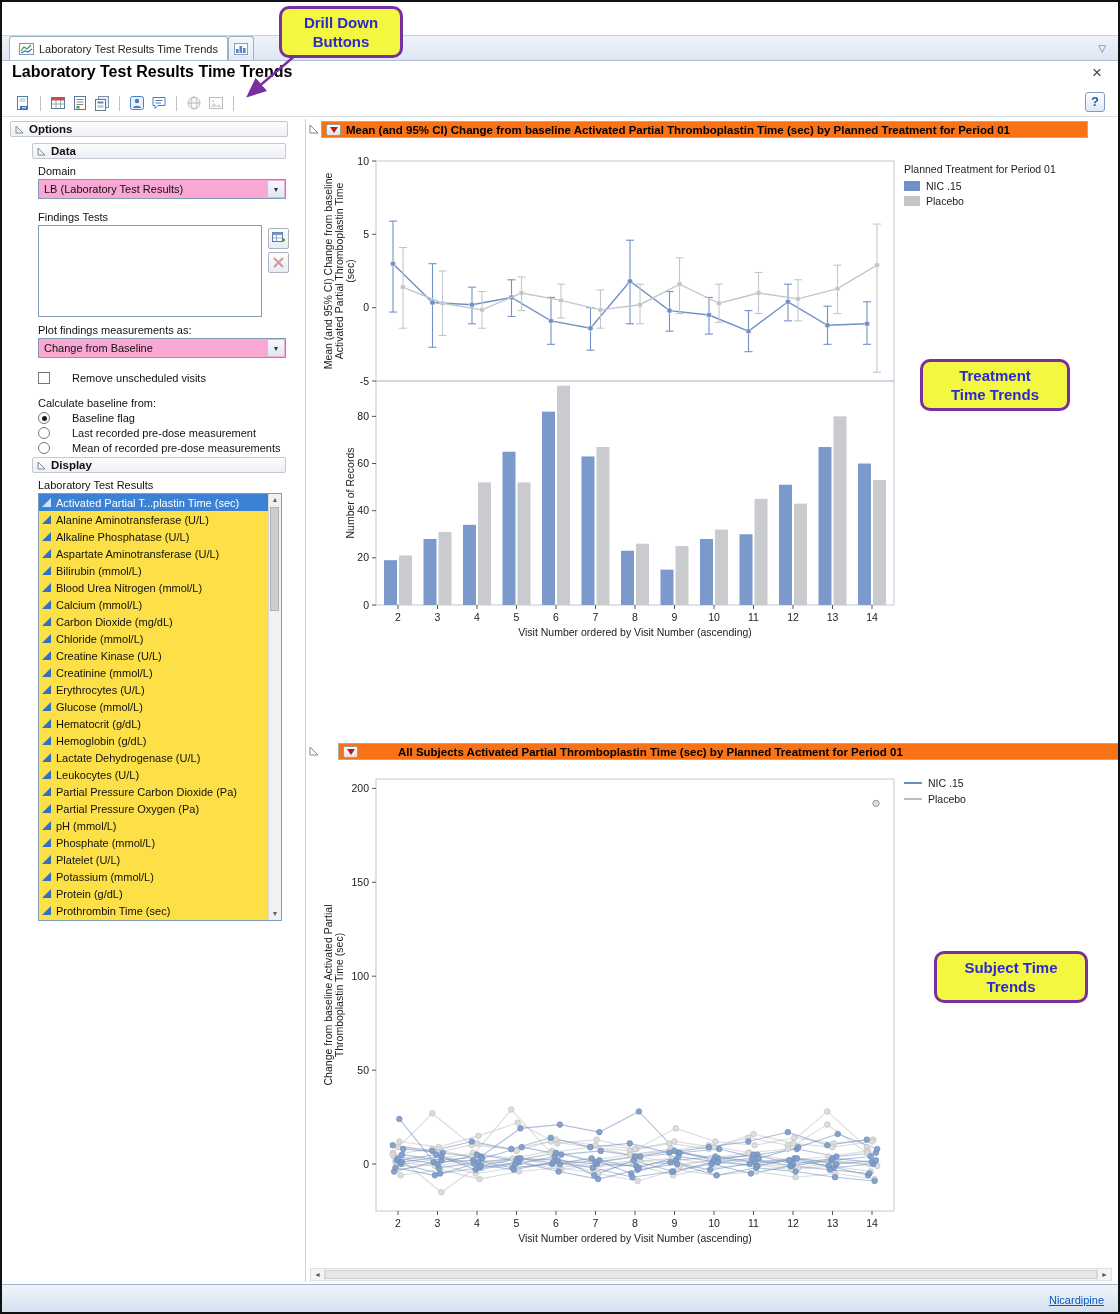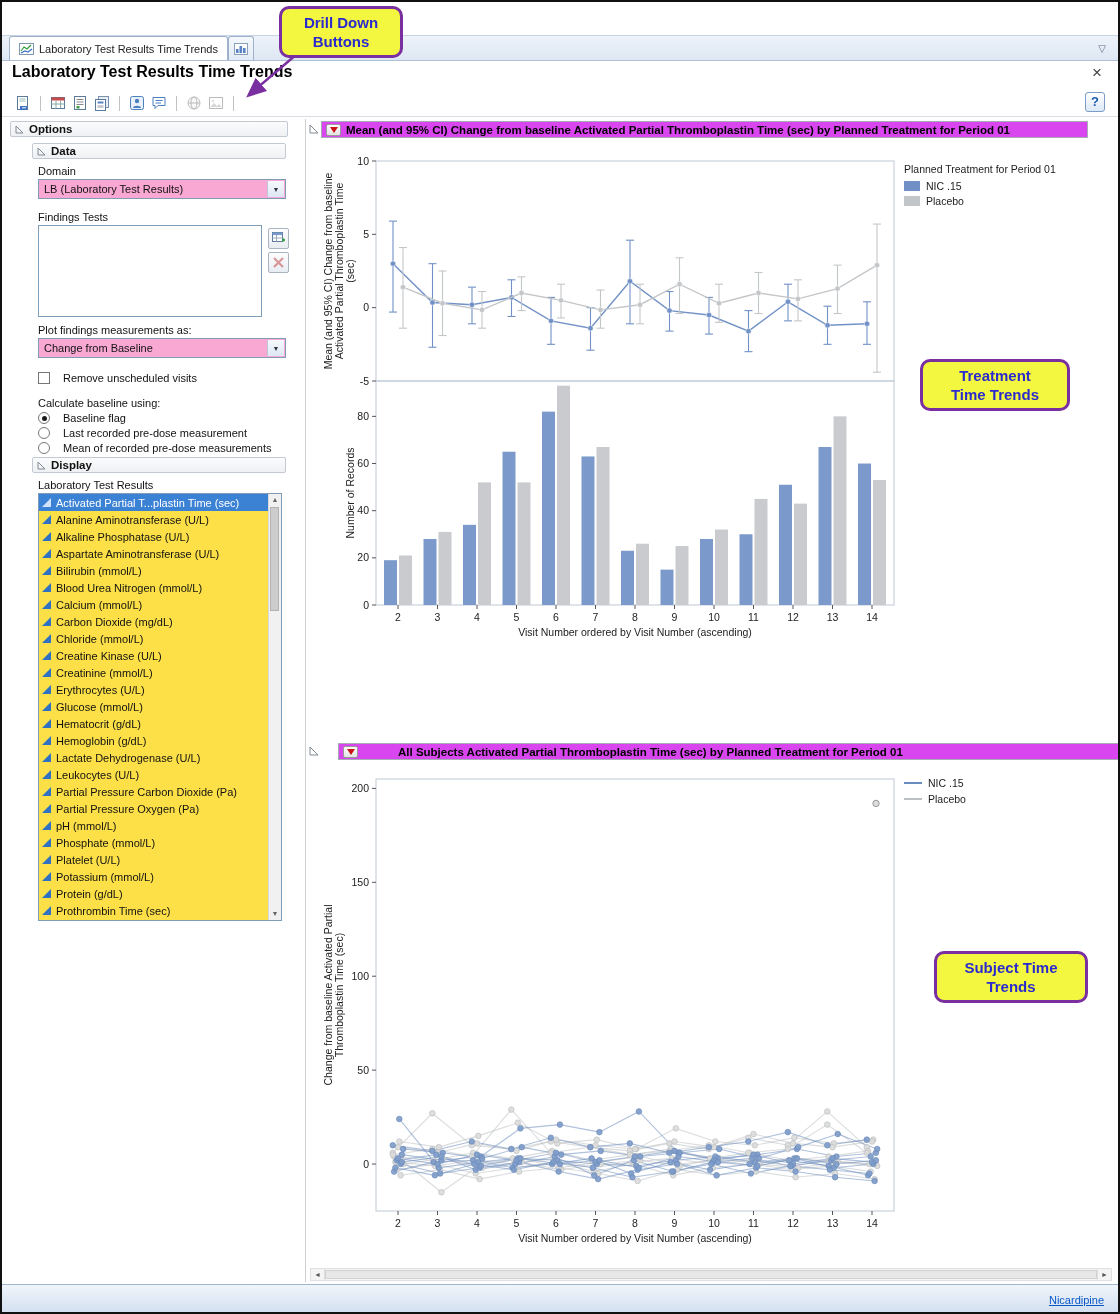--- a/index.html
+++ b/index.html
@@ -39,40 +39,40 @@
     border:1px solid #c2c9d2;border-radius:2px;background:linear-gradient(#fcfcfd,#eef0f3);padding:0 4px;font-weight:bold;font-size:11.5px;}
   .disc{flex:0 0 auto;}
   .panel-label{position:absolute;font-size:11px;text-align:center;}
   .combo{position:absolute;height:20px;box-sizing:border-box;border:1px solid #7f9db9;background:#f9a8d4;font-size:11px;
     display:flex;align-items:center;padding:0 20px 0 5px;white-space:nowrap;overflow:hidden;}
   .combo .arrow{position:absolute;right:1px;top:1px;bottom:1px;width:16px;background:linear-gradient(#f6f9fc,#dde7f3);
     border-left:1px solid #b9c8da;display:flex;align-items:center;justify-content:center;font-size:7px;color:#334;}
   .findings-box{position:absolute;left:28px;top:104px;width:224px;height:92px;box-sizing:border-box;border:1px solid #7f9db9;background:#fff;}
   .sq-btn{position:absolute;width:21px;height:21px;box-sizing:border-box;border:1px solid #a9b4c0;border-radius:2px;
     background:linear-gradient(#fdfdfe,#e8edf3);display:flex;align-items:center;justify-content:center;}
-  .chk-row,.radio-row{display:flex;align-items:center;gap:13px;}
+  .chk-row,.radio-row{display:flex;align-items:center;gap:22px;}
   .checkbox{width:12px;height:12px;box-sizing:border-box;border:1px solid #777;background:#fff;flex:0 0 auto;}
   .radio{width:12px;height:12px;box-sizing:border-box;border:1px solid #777;border-radius:50%;background:#fff;position:relative;flex:0 0 auto;}
   .radio.checked::after{content:"";position:absolute;left:2.5px;top:2.5px;width:5px;height:5px;border-radius:50%;background:#1a1a1a;}
   .radio-group{position:absolute;left:28px;top:291px;display:flex;flex-direction:column;gap:3px;}
 
   .display-list{position:absolute;left:28px;top:372px;width:244px;height:428px;box-sizing:border-box;border:1px solid #7f9db9;background:#fde047;overflow:hidden;}
   .display-items{position:absolute;left:0;top:0;right:13px;bottom:0;}
   .list-item{height:17px;display:flex;align-items:center;gap:5px;padding-left:3px;white-space:nowrap;overflow:hidden;font-size:11px;}
   .list-item.selected{background:#3b82d4;color:#fff;}
   .tri-icon{width:0;height:0;border-left:9px solid transparent;border-bottom:9px solid #2f72c4;flex:0 0 auto;}
   .list-item.selected .tri-icon{border-bottom-color:#cfe3ff;}
   .list-scroll{position:absolute;right:0;top:0;bottom:0;width:13px;background:#f1f1f1;border-left:1px solid #d8d8d8;box-sizing:border-box;}
   .list-scroll .thumb{position:absolute;left:1px;top:13px;width:9px;height:104px;background:#cdcdcd;border:1px solid #b2b2b2;box-sizing:border-box;}
   .list-scroll .arr{position:absolute;left:0;width:12px;height:12px;font-size:7px;color:#666;text-align:center;line-height:12px;}
   .list-scroll .up{top:0;} .list-scroll .down{bottom:0;}
 
   
   .main{position:absolute;left:306px;top:119px;width:806px;height:1146px;}
-  .sec-head{position:absolute;height:17px;box-sizing:border-box;border:1px solid #a7adb5;background:#d946ef;
+  .sec-head{position:absolute;height:17px;box-sizing:border-box;border:1px solid #a7adb5;background:#f97316;
     display:flex;align-items:center;gap:5px;padding:0 4px;font-size:11.5px;font-weight:bold;white-space:nowrap;overflow:hidden;}
   .red-tri-btn{width:15px;height:12px;box-sizing:border-box;border:1px solid #9a9a9a;border-radius:2px;
     background:linear-gradient(#fff,#e3e3e3);display:flex;align-items:center;justify-content:center;flex:0 0 auto;}
   .red-tri-btn::after{content:"";width:0;height:0;border-left:4px solid transparent;border-right:4px solid transparent;border-top:6px solid #c81414;}
   .sec-disc{position:absolute;}
   svg text{font-family:"Liberation Sans","DejaVu Sans",sans-serif;fill:#222;}
   .chart-svg{position:absolute;left:12px;}
   .callout-treatment{left:612px;top:238px;width:150px;}
   .callout-subject{left:626px;top:830px;width:154px;}
 
@@ -240,21 +240,21 @@
     <div class="combo" style="left:28px;top:217px;width:248px;">
       <span>Change from Baseline</span>
       <span class="arrow">▼</span>
     </div>
 
     <div class="chk-row" style="position:absolute;left:28px;top:251px;">
       <span class="checkbox"></span>
       <span>Remove unscheduled visits</span>
     </div>
 
-    <div class="panel-label" style="left:28px;top:276px;">Calculate baseline using:</div>
+    <div class="panel-label" style="left:28px;top:276px;">Calculate baseline from:</div>
     <div class="radio-group" id="baseline-radios">
         <div class="radio-row">
           <span class="radio checked"></span>
           <span>Baseline flag</span>
         </div>
         <div class="radio-row">
           <span class="radio"></span>
           <span>Last recorded pre-dose measurement</span>
         </div>
         <div class="radio-row">

